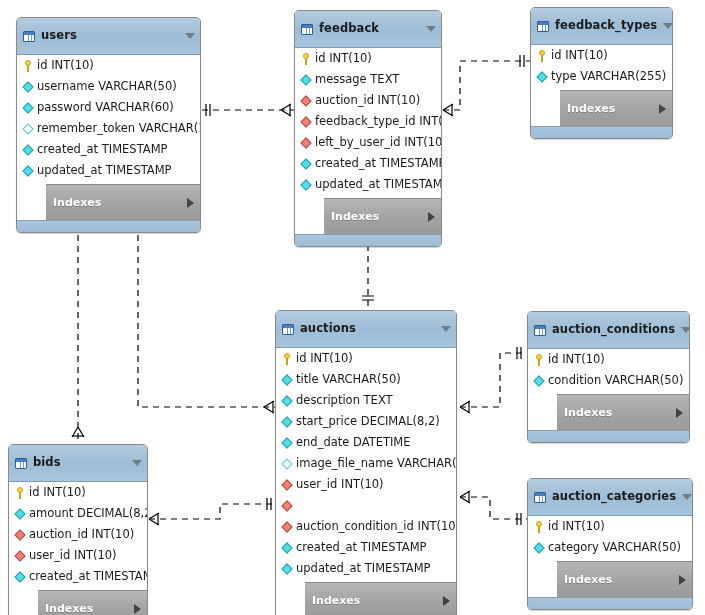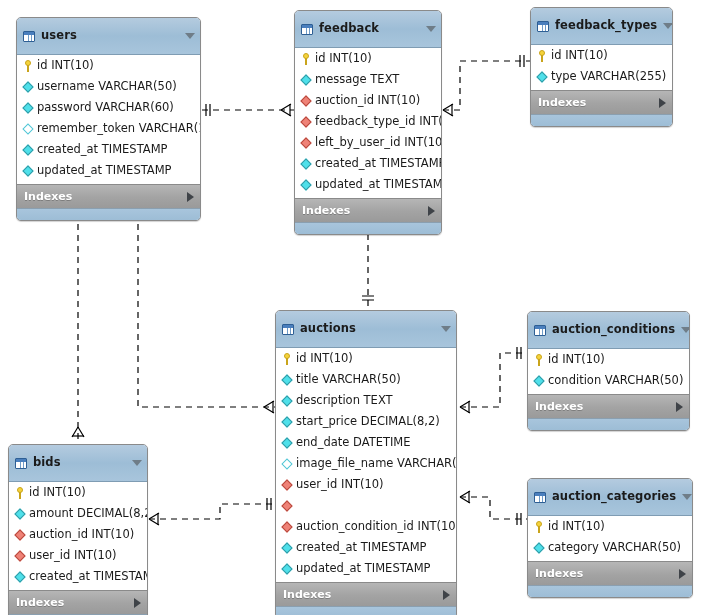--- a/index.html
+++ b/index.html
@@ -144,27 +144,28 @@
   }
   .mk-dia.fill-red::before {
     background: #ef8277;
     border: 1px solid #b8483c;
   }
   .mk-dia.hollow::before {
     background: #ffffff;
     border: 1px solid #4fc6d6;
   }
   .tbl-indexes {
-    height: 24px;
+    height: 36px;
     background: linear-gradient(to bottom, #b6b6b6 0%, #a3a3a3 55%, #9a9a9a 100%);
     border-top: 1px solid #8a8a8a;
     display: flex;
     align-items: center;
     padding: 0 6px 0 7px;
     box-sizing: border-box;
+    margin-left: 29px;
   }
   .idx-label {
     font-size: 11px;
     font-weight: bold;
     color: #ffffff;
     flex: 1 1 auto;
     line-height: 1;
     text-shadow: 0 1px 0 rgba(0,0,0,0.22);
   }
   .idx-caret {

